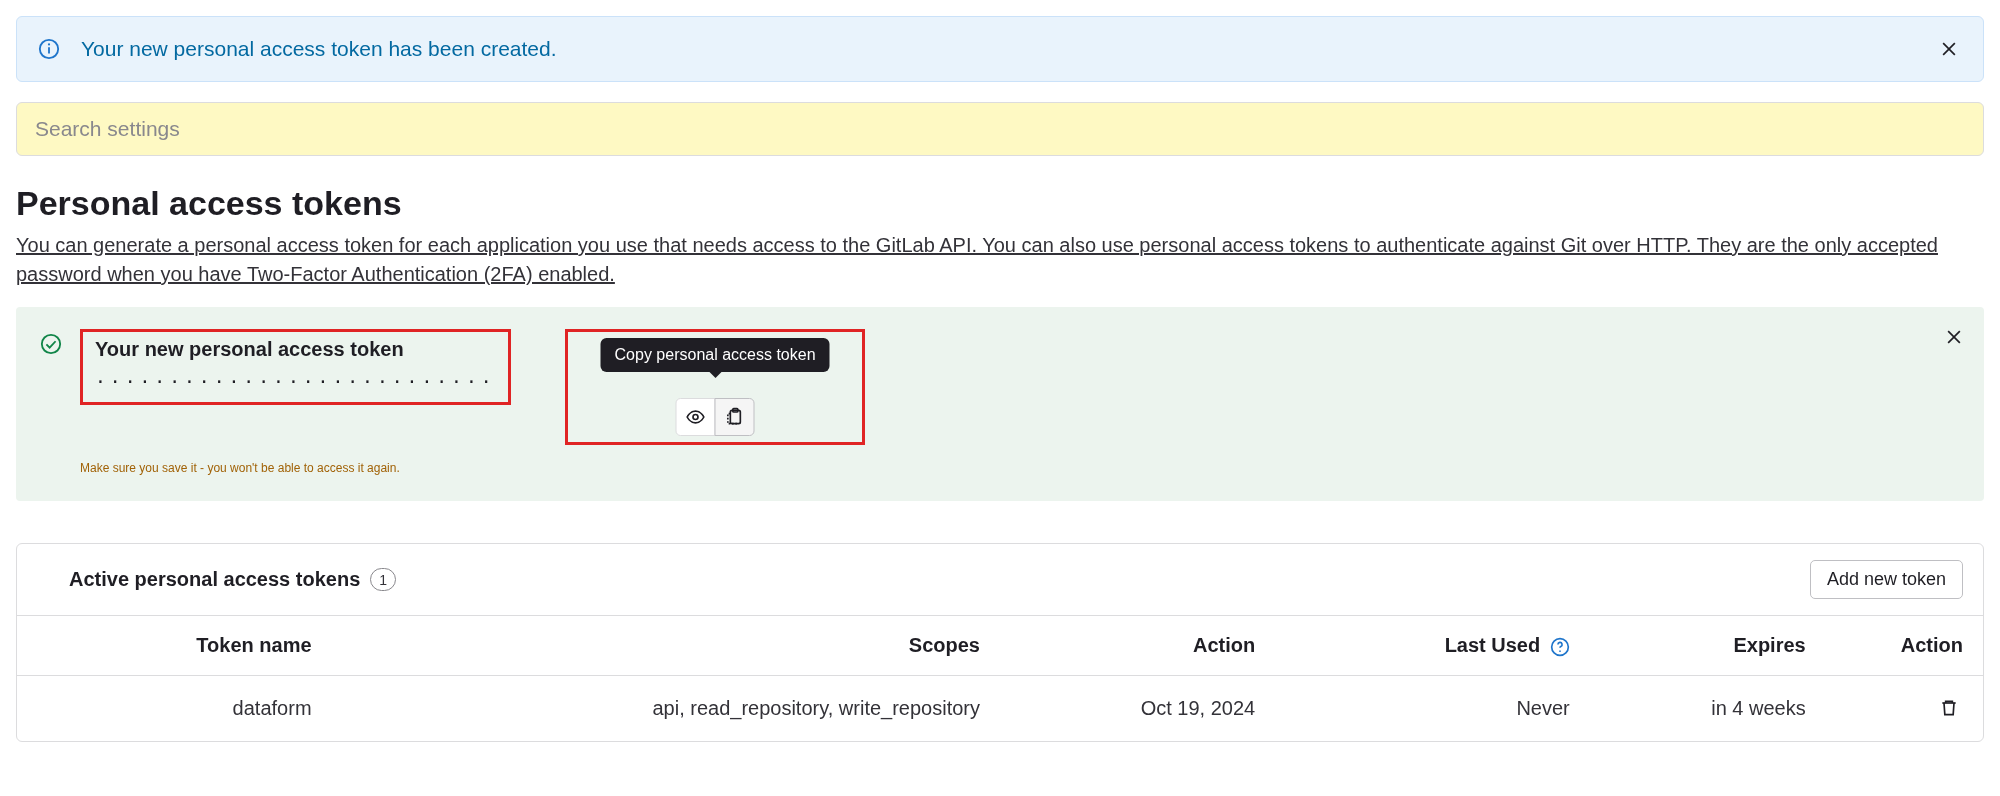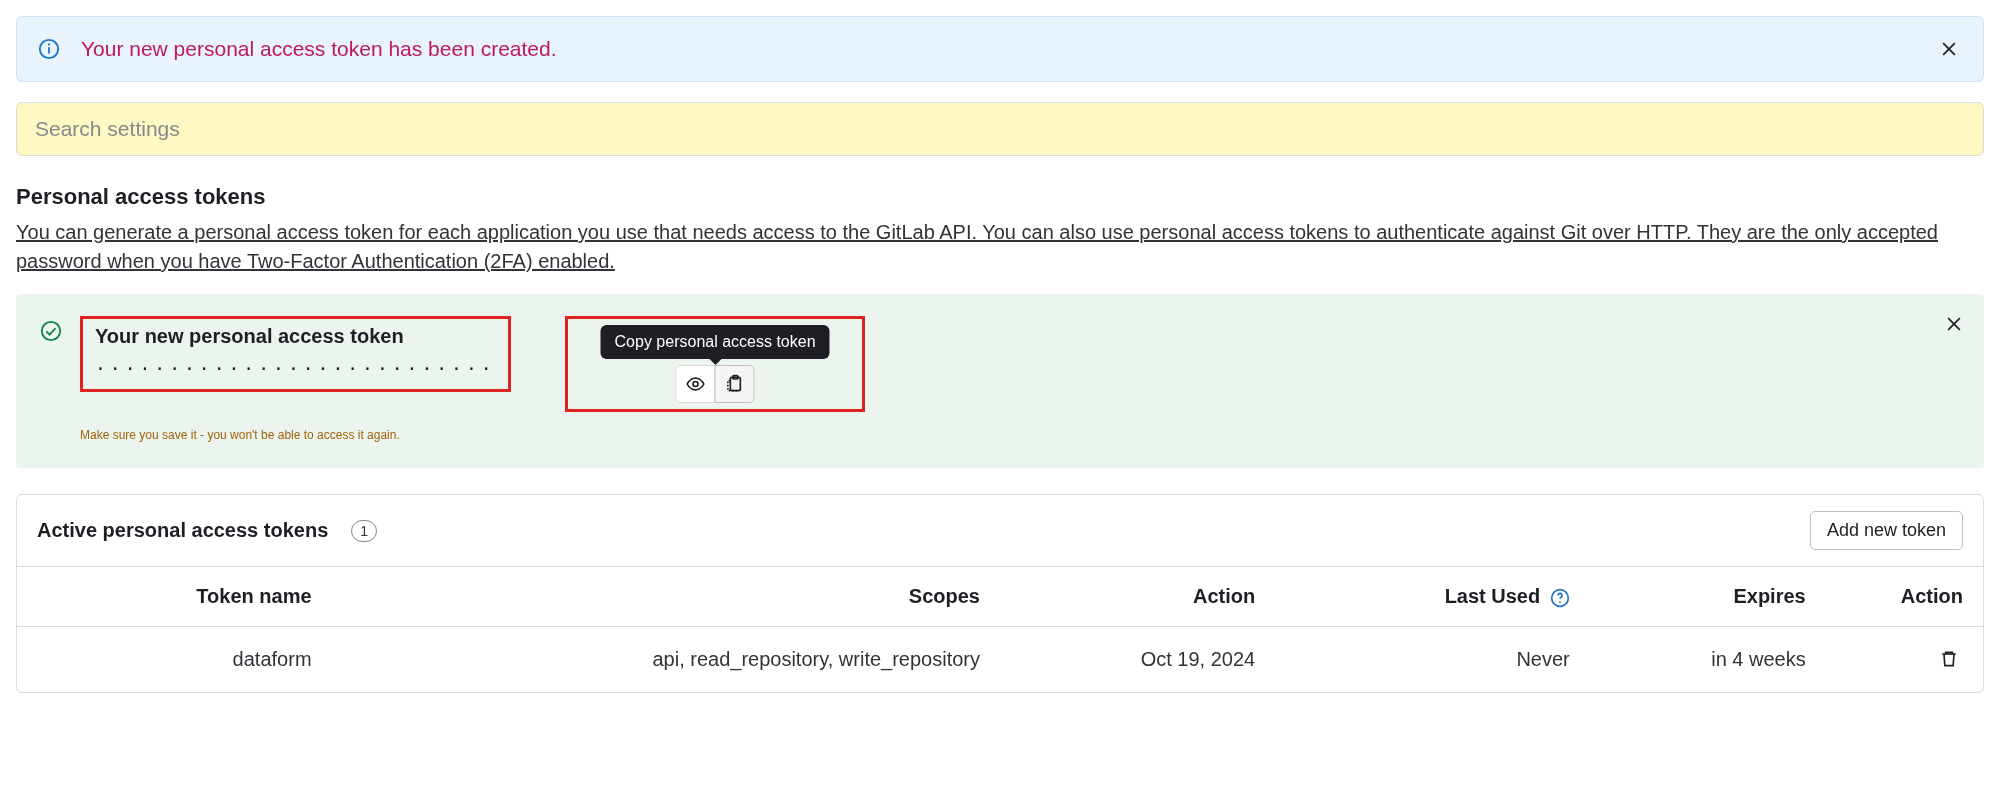--- a/index.html
+++ b/index.html
@@ -28,21 +28,21 @@
     width: 24px;
     height: 24px;
     display: flex;
     align-items: center;
     justify-content: center;
     margin-right: 20px;
     flex: 0 0 auto;
   }
   .info-banner .msg {
     font-size: 21px;
-    color: #be185d;
+    color: #0369a1;
     flex: 1 1 auto;
   }
   .info-banner .close-btn {
     background: none;
     border: none;
     cursor: pointer;
     padding: 4px;
     display: flex;
     align-items: center;
     justify-content: center;
@@ -57,40 +57,40 @@
     font-size: 21px;
     color: #737278;
     margin-bottom: 28px;
     outline: none;
     background: #fef9c3;
   }
   .search-box::placeholder { color: #89888d; }
 
   
   .page-title {
-    font-size: 22px;
+    font-size: 34px;
     font-weight: 700;
     margin: 0 0 8px 0;
     color: #1f1e24;
   }
   .page-desc {
     font-size: 20px;
     color: #333238;
     margin: 0 0 18px 0;
     line-height: 1.45;
     text-decoration: underline;
   }
 
   
   .success-panel {
     background: #ecf4ee;
     border-radius: 4px;
     padding: 22px 24px 26px 24px;
     position: relative;
-    margin-bottom: 26px;
+    margin-bottom: 42px;
   }
   .success-panel .close-btn {
     position: absolute;
     top: 16px;
     right: 16px;
     background: none;
     border: none;
     cursor: pointer;
     padding: 4px;
   }
@@ -127,21 +127,21 @@
     font-family: monospace;
   }
   .token-controls-box {
     border: 3px solid #e02424;
     display: inline-block;
     margin-left: 50px;
     padding: 0;
     vertical-align: top;
     position: relative;
     width: 300px;
-    height: 96px;
+    height: 116px;
   }
   .tooltip-bubble {
     position: absolute;
     top: 6px;
     left: 50%;
     transform: translateX(-50%);
     background: #1f1e24;
     color: #fff;
     font-size: 16px;
     padding: 8px 14px;
@@ -195,22 +195,22 @@
   }
   .tokens-header {
     display: flex;
     align-items: center;
     justify-content: space-between;
     padding: 16px 20px;
     border-bottom: 1px solid #dcdcde;
   }
   .tokens-header-left {
     display: flex;
-    align-items: center;
-    gap: 23px;
+    gap: 10px;
+    margin-left: 32px;
   }
   .tokens-header-title {
     font-size: 20px;
     font-weight: 700;
     color: #1f1e24;
   }
   .count-pill {
     border: 1px solid #89888d;
     border-radius: 14px;
     font-size: 14px;

